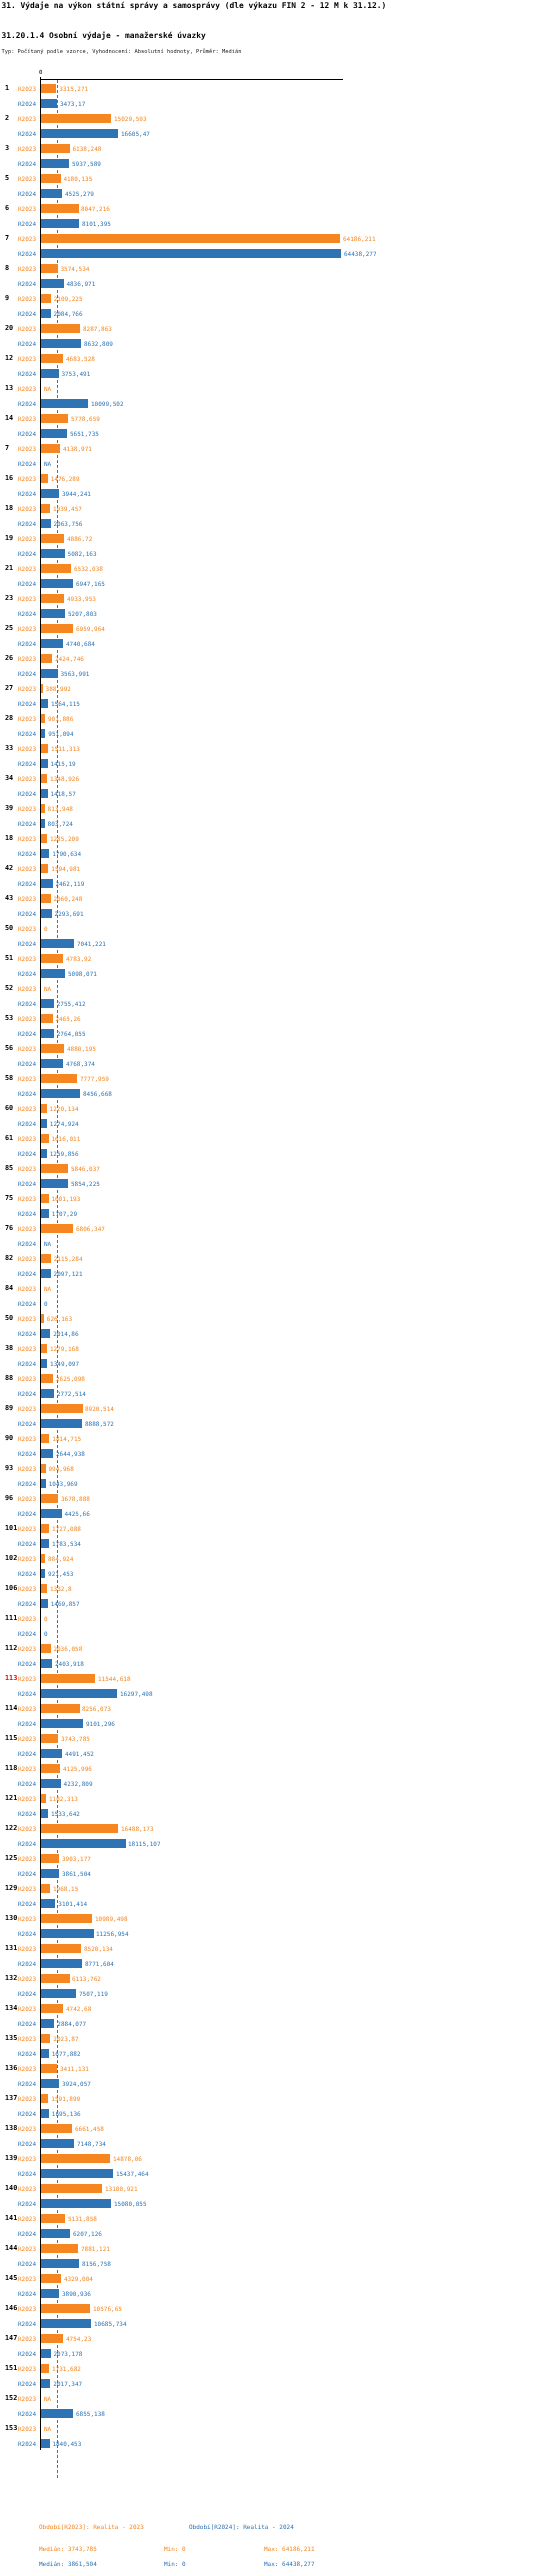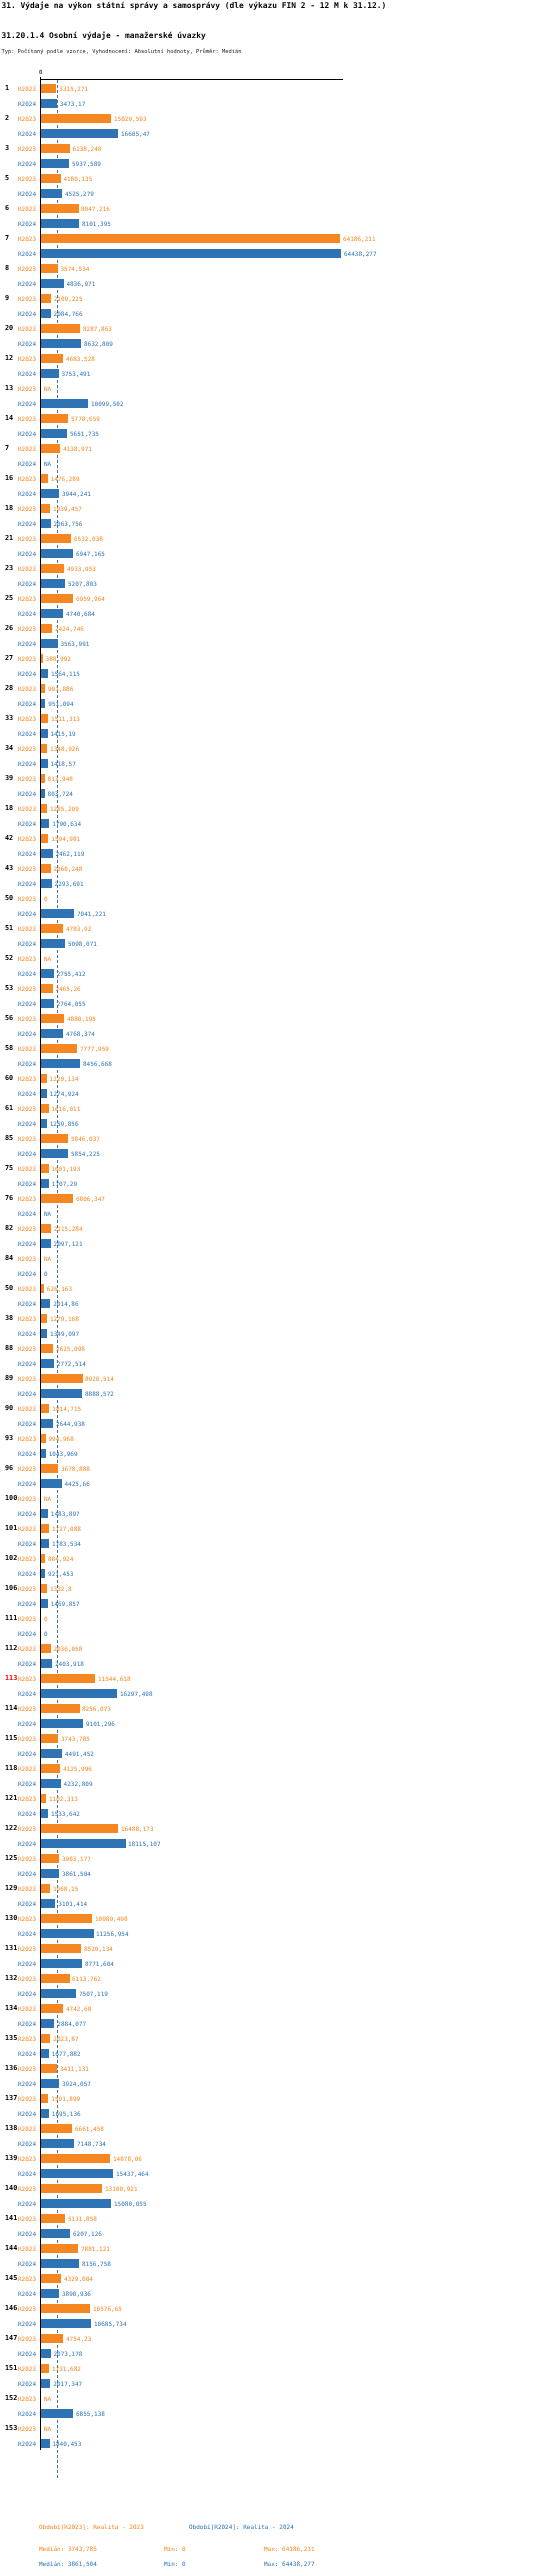--- a/index.html
+++ b/index.html
@@ -247,20 +247,33 @@
           <span class="val s23" style="left: 12px;">1939,457</span>
         </div>
         <div class="barrow second">
           <span class="serieslabel s24">R2024</span>
           <div class="bar s24" style="width: 9.6px;"></div>
           <span class="val s24" style="left: 12.5px;">2063,756</span>
         </div>
       </div>
       <div class="group">
         <div class="barrow">
+          <div class="num">19</div>
+          <span class="serieslabel s23">R2023</span>
+          <div class="bar s23" style="width: 23px;"></div>
+          <span class="val s23" style="left: 26px;">4886,72</span>
+        </div>
+        <div class="barrow second">
+          <span class="serieslabel s24">R2024</span>
+          <div class="bar s24" style="width: 24px;"></div>
+          <span class="val s24" style="left: 26.6px;">5082,163</span>
+        </div>
+      </div>
+      <div class="group">
+        <div class="barrow">
           <div class="num">21</div>
           <span class="serieslabel s23">R2023</span>
           <div class="bar s23" style="width: 30px;"></div>
           <span class="val s23" style="left: 33px;">6532,038</span>
         </div>
         <div class="barrow second">
           <span class="serieslabel s24">R2024</span>
           <div class="bar s24" style="width: 32px;"></div>
           <span class="val s24" style="left: 35px;">6947,165</span>
         </div>
@@ -654,32 +667,20 @@
         <div class="barrow">
           <div class="num">96</div>
           <span class="serieslabel s23">R2023</span>
           <div class="bar s23" style="width: 17px;"></div>
           <span class="val s23" style="left: 20px;">3678,888</span>
         </div>
         <div class="barrow second">
           <span class="serieslabel s24">R2024</span>
           <div class="bar s24" style="width: 20.6px;"></div>
           <span class="val s24" style="left: 23.5px;">4425,66</span>
-        </div>
-      </div>
-      <div class="group">
-        <div class="barrow">
-          <div class="num">100</div>
-          <span class="serieslabel s23">R2023</span>
-          <span class="val s23" style="left: 2.9px;">NA</span>
-        </div>
-        <div class="barrow second">
-          <span class="serieslabel s24">R2024</span>
-          <div class="bar s24" style="width: 7px;"></div>
-          <span class="val s24" style="left: 9.8px;">1483,897</span>
         </div>
       </div>
       <div class="group">
         <div class="barrow">
           <div class="num">101</div>
           <span class="serieslabel s23">R2023</span>
           <div class="bar s23" style="width: 8px;"></div>
           <span class="val s23" style="left: 11px;">1727,088</span>
         </div>
         <div class="barrow second">

